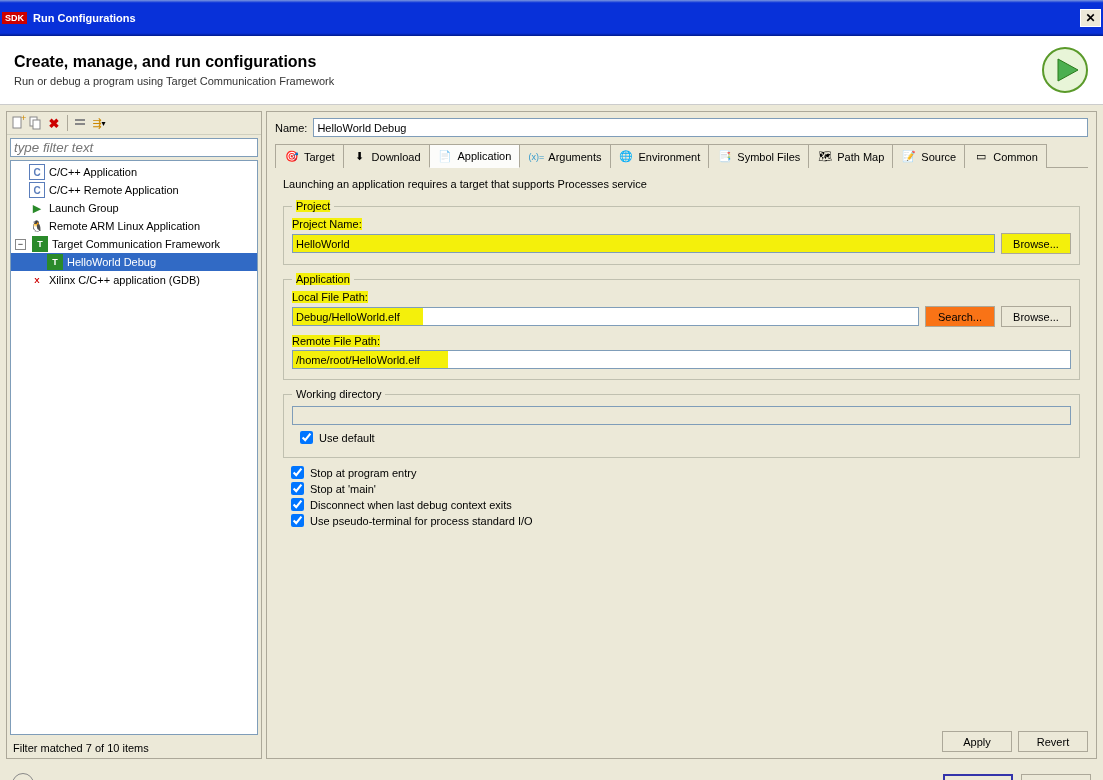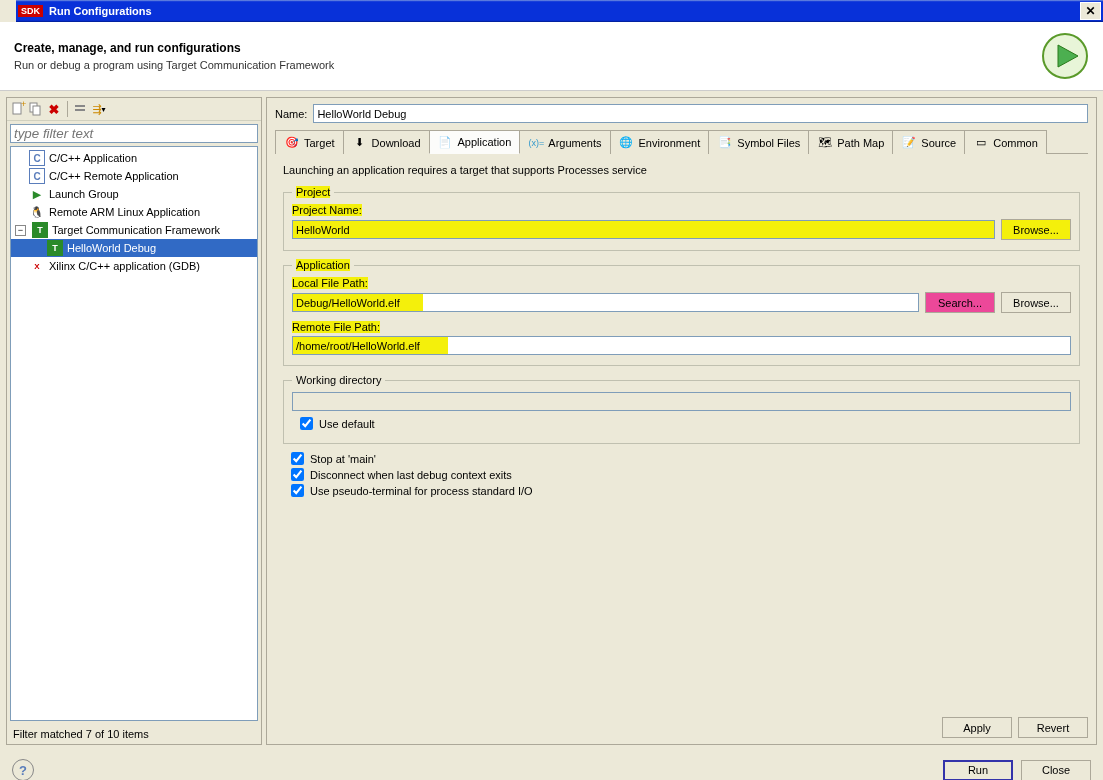--- a/index.html
+++ b/index.html
@@ -1,25 +1,25 @@
 <!DOCTYPE html>
 <html><head>
 <meta charset="utf-8">
 <style>
 * { box-sizing: border-box; margin: 0; padding: 0; }
 body { font-family: Tahoma, sans-serif; font-size: 11px; background: #ece9d8; width: 1103px; height: 780px; overflow: hidden; }
 
-.titlebar { background: linear-gradient(#7a96df, #0831d9 8%, #0831d9 92%, #001a8a); height: 22px; display: flex; align-items: center; padding: 0 2px; color: #fff; font-weight: bold; margin-left: 16px; }
+.titlebar { background: linear-gradient(#7a96df, #0831d9 8%, #0831d9 92%, #001a8a); height: 36px; display: flex; align-items: center; padding: 0 2px; color: #fff; font-weight: bold; }
 .titlebar .sdk { background: #c00; color: #fff; font-size: 9px; padding: 1px 3px; margin-right: 6px; }
 .titlebar .title { flex: 1; }
 .titlebar .close-btn { width: 21px; height: 18px; background: #ece9d8; border: 1px solid #fff; color: #000; display: flex; align-items: center; justify-content: center; font-family: Arial; font-size: 12px; font-weight: bold; cursor: pointer; }
 
 .header { background: #fff; padding: 10px 14px; display: flex; align-items: center; border-bottom: 1px solid #ccc; }
 .header-text { flex: 1; }
-.header-text h1 { font-size: 12px; font-weight: bold; margin-bottom: 4px; }
+.header-text h1 { font-size: 16px; font-weight: bold; margin-bottom: 4px; }
 .header-text p { font-size: 11px; color: #333; }
 .run-icon-big { width: 48px; height: 48px; }
 
 .main { display: flex; height: 660px; padding: 6px; gap: 4px; }
 .left { width: 256px; display: flex; flex-direction: column; border: 1px solid #aca899; background: #ece9d8; }
 .left-toolbar { display: flex; align-items: center; gap: 2px; padding: 3px; border-bottom: 1px solid #d0d0bf; }
 .tb-btn { width: 16px; height: 16px; display: flex; align-items: center; justify-content: center; cursor: pointer; }
 .tb-sep { width: 1px; height: 16px; background: #aca899; margin: 0 3px; }
 
 .filter { margin: 3px; padding: 2px 3px; border: 1px solid #7f9db9; background: #fff; color: #7f1d1d; font-style: italic; height: 19px; }
@@ -221,21 +221,21 @@
           <input type="text" class="hl" style="background: rgb(244, 240, 11);" value="HelloWorld">
           <button class="btn hl" style="background:#f4f00b">Browse...</button>
         </div>
       </fieldset>
 
       <fieldset>
         <legend><span class="hl">Application</span></legend>
         <label class="field-label"><span class="hl">Local File Path:</span></label>
         <div class="field-row" style="margin-bottom:8px">
           <input type="text" style="background: linear-gradient(to right, rgb(244, 240, 11) 130px, rgb(255, 255, 255) 130px);" value="Debug/HelloWorld.elf">
-          <button class="btn" style="background:#ec4899">Search...</button>
+          <button class="btn" style="background:#f97316">Search...</button>
           <button class="btn">Browse...</button>
         </div>
         <label class="field-label"><span class="hl">Remote File Path:</span></label>
         <div class="field-row">
           <input type="text" style="background: linear-gradient(to right, rgb(244, 240, 11) 155px, rgb(255, 255, 255) 155px);" value="/home/root/HelloWorld.elf">
         </div>
       </fieldset>
 
       <fieldset>
         <legend>Working directory</legend>
@@ -243,20 +243,24 @@
           <input type="text" disabled="" style="background: rgb(236, 233, 216);" value="">
         </div>
         <div class="checkbox-row">
           <input type="checkbox" checked="" style="">
           <label>Use default</label>
         </div>
       </fieldset>
 
       <div class="checkbox-row">
         <input type="checkbox" checked="" style="">
+        <label>Stop at program entry</label>
+      </div>
+      <div class="checkbox-row">
+        <input type="checkbox" checked="" style="">
         <label>Stop at 'main'</label>
       </div>
       <div class="checkbox-row">
         <input type="checkbox" checked="" style="">
         <label>Disconnect when last debug context exits</label>
       </div>
       <div class="checkbox-row">
         <input type="checkbox" checked="" style="">
         <label>Use pseudo-terminal for process standard I/O</label>
       </div>

